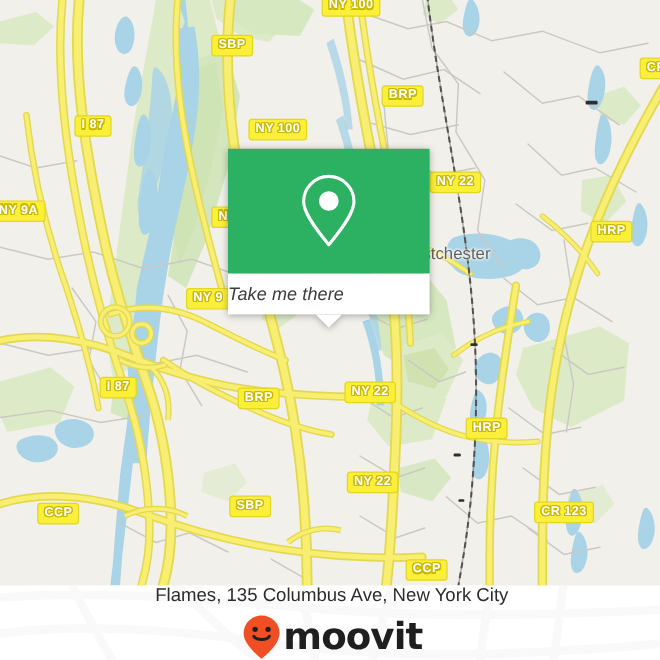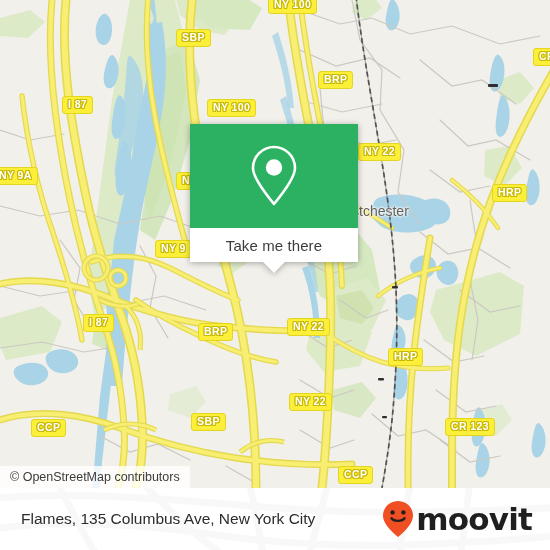--- a/index.html
+++ b/index.html
@@ -91,22 +91,22 @@
     height: 104px;
     display: flex;
     align-items: center;
     justify-content: center;
   }
   #popup-bar {
     background: #ffffff;
     height: 34px;
     display: flex;
     align-items: center;
-    justify-content: center;
     position: relative;
+    font-style: italic;
   }
   #popup-bar-label {
     color: #3c3c3c;
     font-size: 15px;
     font-family: "Liberation Sans", sans-serif;
     letter-spacing: 0.1px;
   }
   #popup-pointer {
     position: absolute;
     left: 50%;
@@ -138,20 +138,21 @@
   }
   #footer-inner {
     position: relative;
     width: 100%;
     height: 100%;
     display: flex;
     align-items: center;
     justify-content: space-between;
     padding: 0 18px 0 21px;
     box-sizing: border-box;
+    flex-direction: column;
   }
   #footer-title {
     color: #2c2c2c;
     font-size: 15.5px;
     font-family: "Liberation Sans", sans-serif;
     white-space: nowrap;
   }
   #brand {
     display: flex;
     align-items: center;
@@ -401,23 +402,20 @@
           <path d="M26,4 C14.4,4 5,13.4 5,25 C5,33 12,44 26,61 C40,44 47,33 47,25 C47,13.4 37.6,4 26,4 Z" fill="none" stroke="#ffffff" stroke-width="2.6" stroke-linejoin="round"></path>
           <circle cx="26" cy="24.5" r="8.2" fill="#ffffff"></circle>
         </svg>
       </div>
       <div id="popup-bar">
         <span id="popup-bar-label">Take me there</span>
         <div id="popup-pointer"></div>
       </div>
     </div>
 
-    <div id="attribution">
-      <span>© OpenStreetMap contributors</span>
-    </div>
   </div>
 
   <div id="footer">
     <svg id="footer-watermark" viewBox="0 0 550 550">
       <g stroke="#8a8a8a" fill="none" stroke-width="7">
         <path d="M60,488 C76,520 92,548 100,560"></path>
         <path d="M140,480 C170,512 200,540 230,560"></path>
         <path d="M250,486 C258,520 262,548 264,560"></path>
         <path d="M330,478 C320,512 312,544 308,560"></path>
         <path d="M410,486 C404,518 400,546 400,560"></path>

